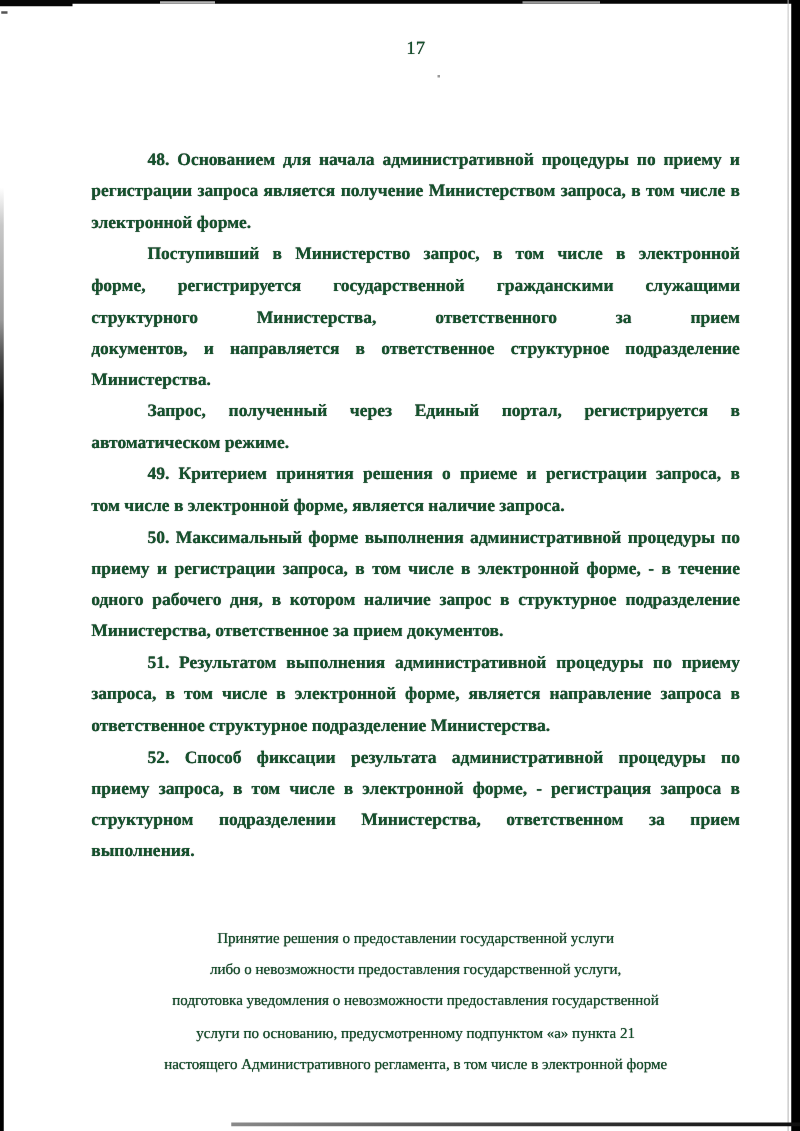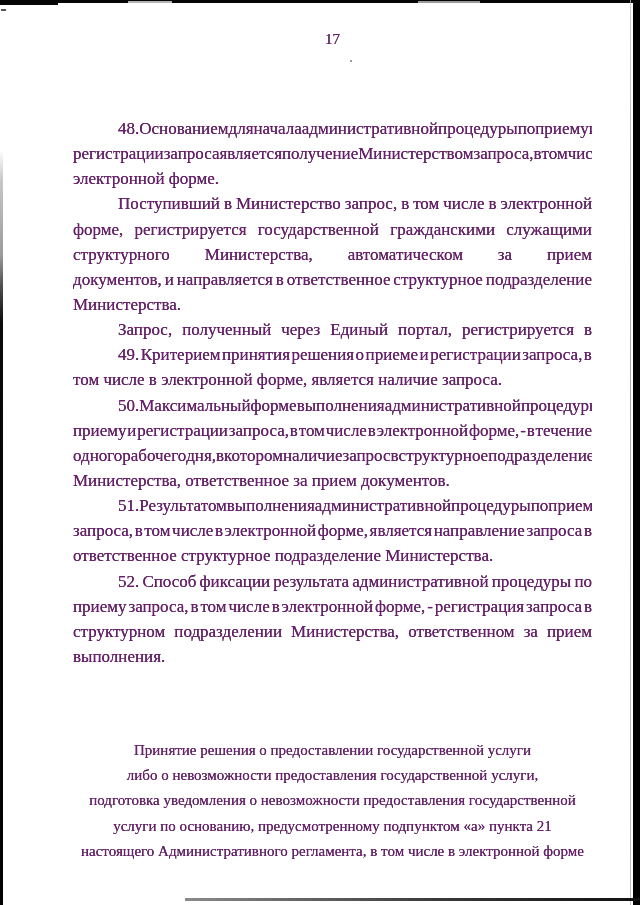--- a/index.html
+++ b/index.html
@@ -1,30 +1,30 @@
 <!DOCTYPE html>
 <html><head>
 <meta charset="utf-8">
 <style>
   html,body{margin:0;padding:0;background:#e8e8e8;}
   .page{
     position:relative;width:640px;height:905px;background:#ffffff;
-    overflow:hidden;font-family:"Liberation Serif", serif;color:#701a75;
+    overflow:hidden;font-family:"Liberation Serif", serif;color:#14532d;
   }
   .ink{text-shadow:0 0 .6px rgba(15,15,15,.85);}
   .pagenum{position:absolute;top:31px;left:73px;width:519px;text-align:center;font-size:15px;}
   .heading{position:absolute;top:60px;left:60px;width:545px;text-align:center;font-size:15.5px;}
-  .body-text{position:absolute;top:116px;left:73px;width:519px;font-size:17px;}
+  .body-text{position:absolute;top:116px;left:73px;width:519px;font-size:14px;font-weight:bold;}
   .paragraph{margin:0;}
   .jline{display:flex;flex-wrap:nowrap;justify-content:space-between;align-items:baseline;
          height:25.15px;line-height:25.15px;overflow:hidden;}
   .jline span{flex:0 0 auto;}
   .jline span.indent{margin-left:45px;}
   .lline{height:25.15px;line-height:25.15px;white-space:nowrap;}
-  .closing{position:absolute;top:738px;left:48px;width:569px;font-size:15px;text-align:center;}
+  .closing{position:absolute;top:738px;left:48px;width:569px;font-size:12px;text-align:center;}
   .cline{height:25.2px;line-height:25.2px;white-space:nowrap;}
   
   .top-edge{position:absolute;top:0;left:0;width:640px;height:3px;background:#060606;}
   .top-edge-thick{position:absolute;top:0;left:0;width:58px;height:5px;background:#060606;}
   .top-gap1{position:absolute;top:1px;left:128px;width:44px;height:2px;background:#b5b5b5;}
   .top-gap2{position:absolute;top:1px;left:418px;width:62px;height:2px;background:#9a9a9a;}
   .left-edge{position:absolute;top:150px;left:0;width:2.5px;height:755px;
     background:linear-gradient(to bottom, rgba(210,210,210,0) 0%, #c8c8c8 4%,
       #9a9a9a 14%, #4f4f4f 18%, #0a0a0a 23%, #000 100%);}
   .right-bar{position:absolute;top:0;right:0;width:7px;height:905px;background:#000;}
@@ -85,21 +85,21 @@
         <div class="jline">
           <span>форме,</span>
           <span>регистрируется</span>
           <span>государственной</span>
           <span>гражданскими</span>
           <span>служащими</span>
         </div>
         <div class="jline">
           <span>структурного</span>
           <span>Министерства,</span>
-          <span>автоматическом</span>
+          <span>ответственного</span>
           <span>за</span>
           <span>прием</span>
         </div>
         <div class="jline">
           <span>документов,</span>
           <span>и</span>
           <span>направляется</span>
           <span>в</span>
           <span>ответственное</span>
           <span>структурное</span>
@@ -110,20 +110,21 @@
       <div class="paragraph">
         <div class="jline">
           <span class="indent">Запрос,</span>
           <span>полученный</span>
           <span>через</span>
           <span>Единый</span>
           <span>портал,</span>
           <span>регистрируется</span>
           <span>в</span>
         </div>
+        <div class="lline">автоматическом режиме.</div>
       </div>
       <div class="paragraph">
         <div class="jline">
           <span class="indent">49.</span>
           <span>Критерием</span>
           <span>принятия</span>
           <span>решения</span>
           <span>о</span>
           <span>приеме</span>
           <span>и</span>

